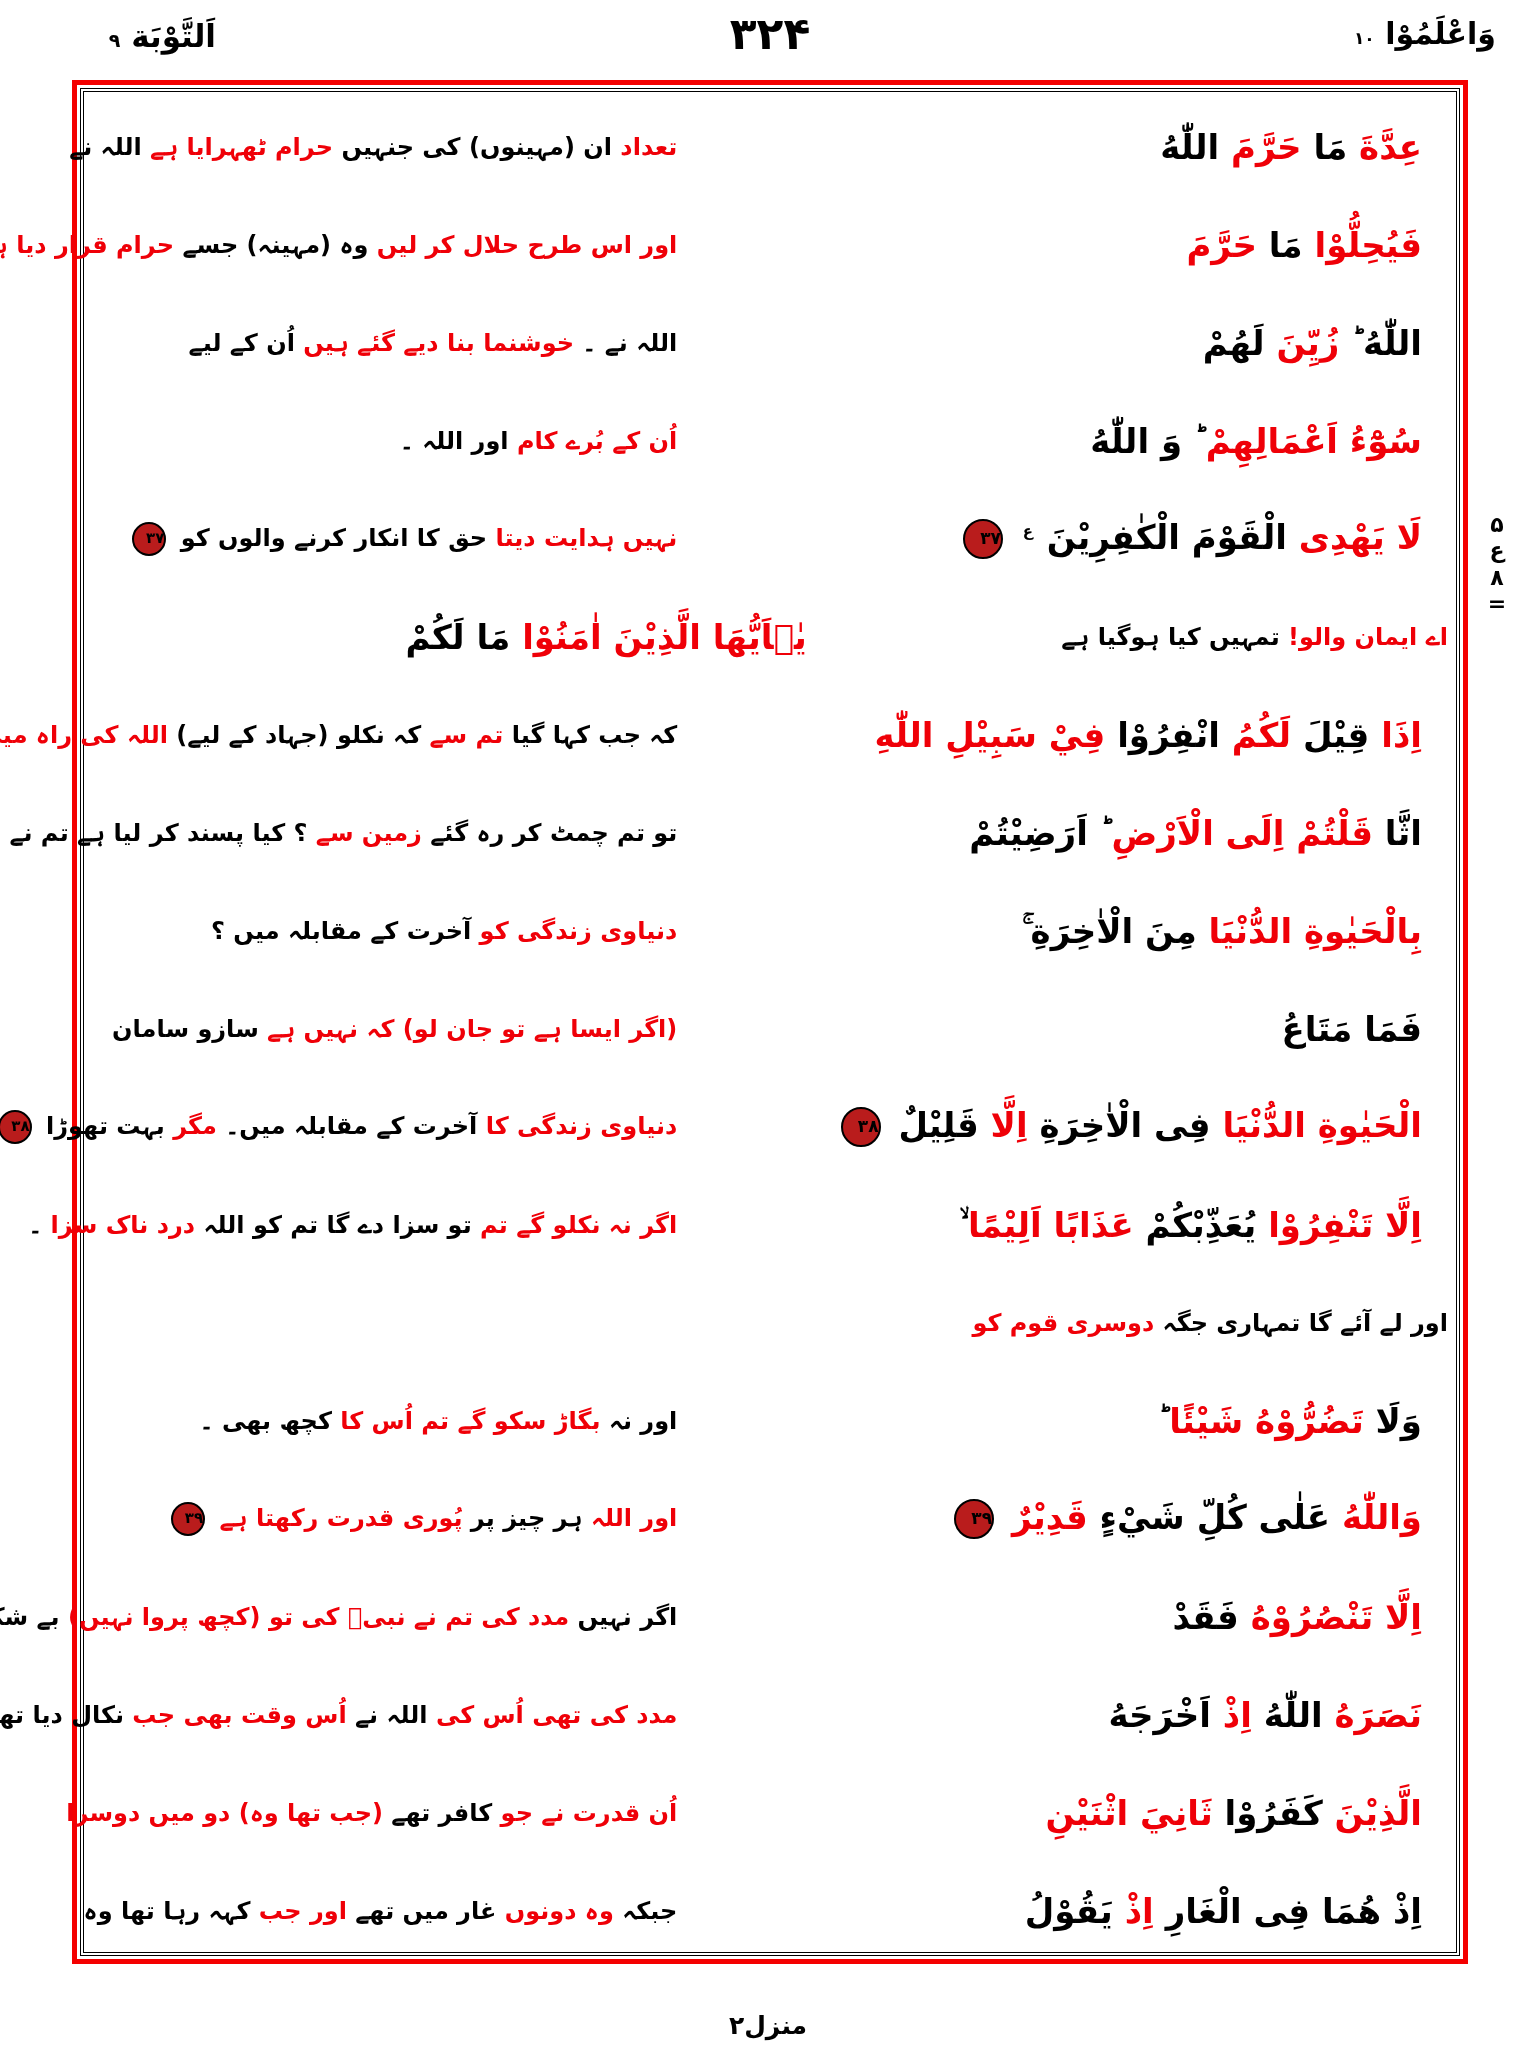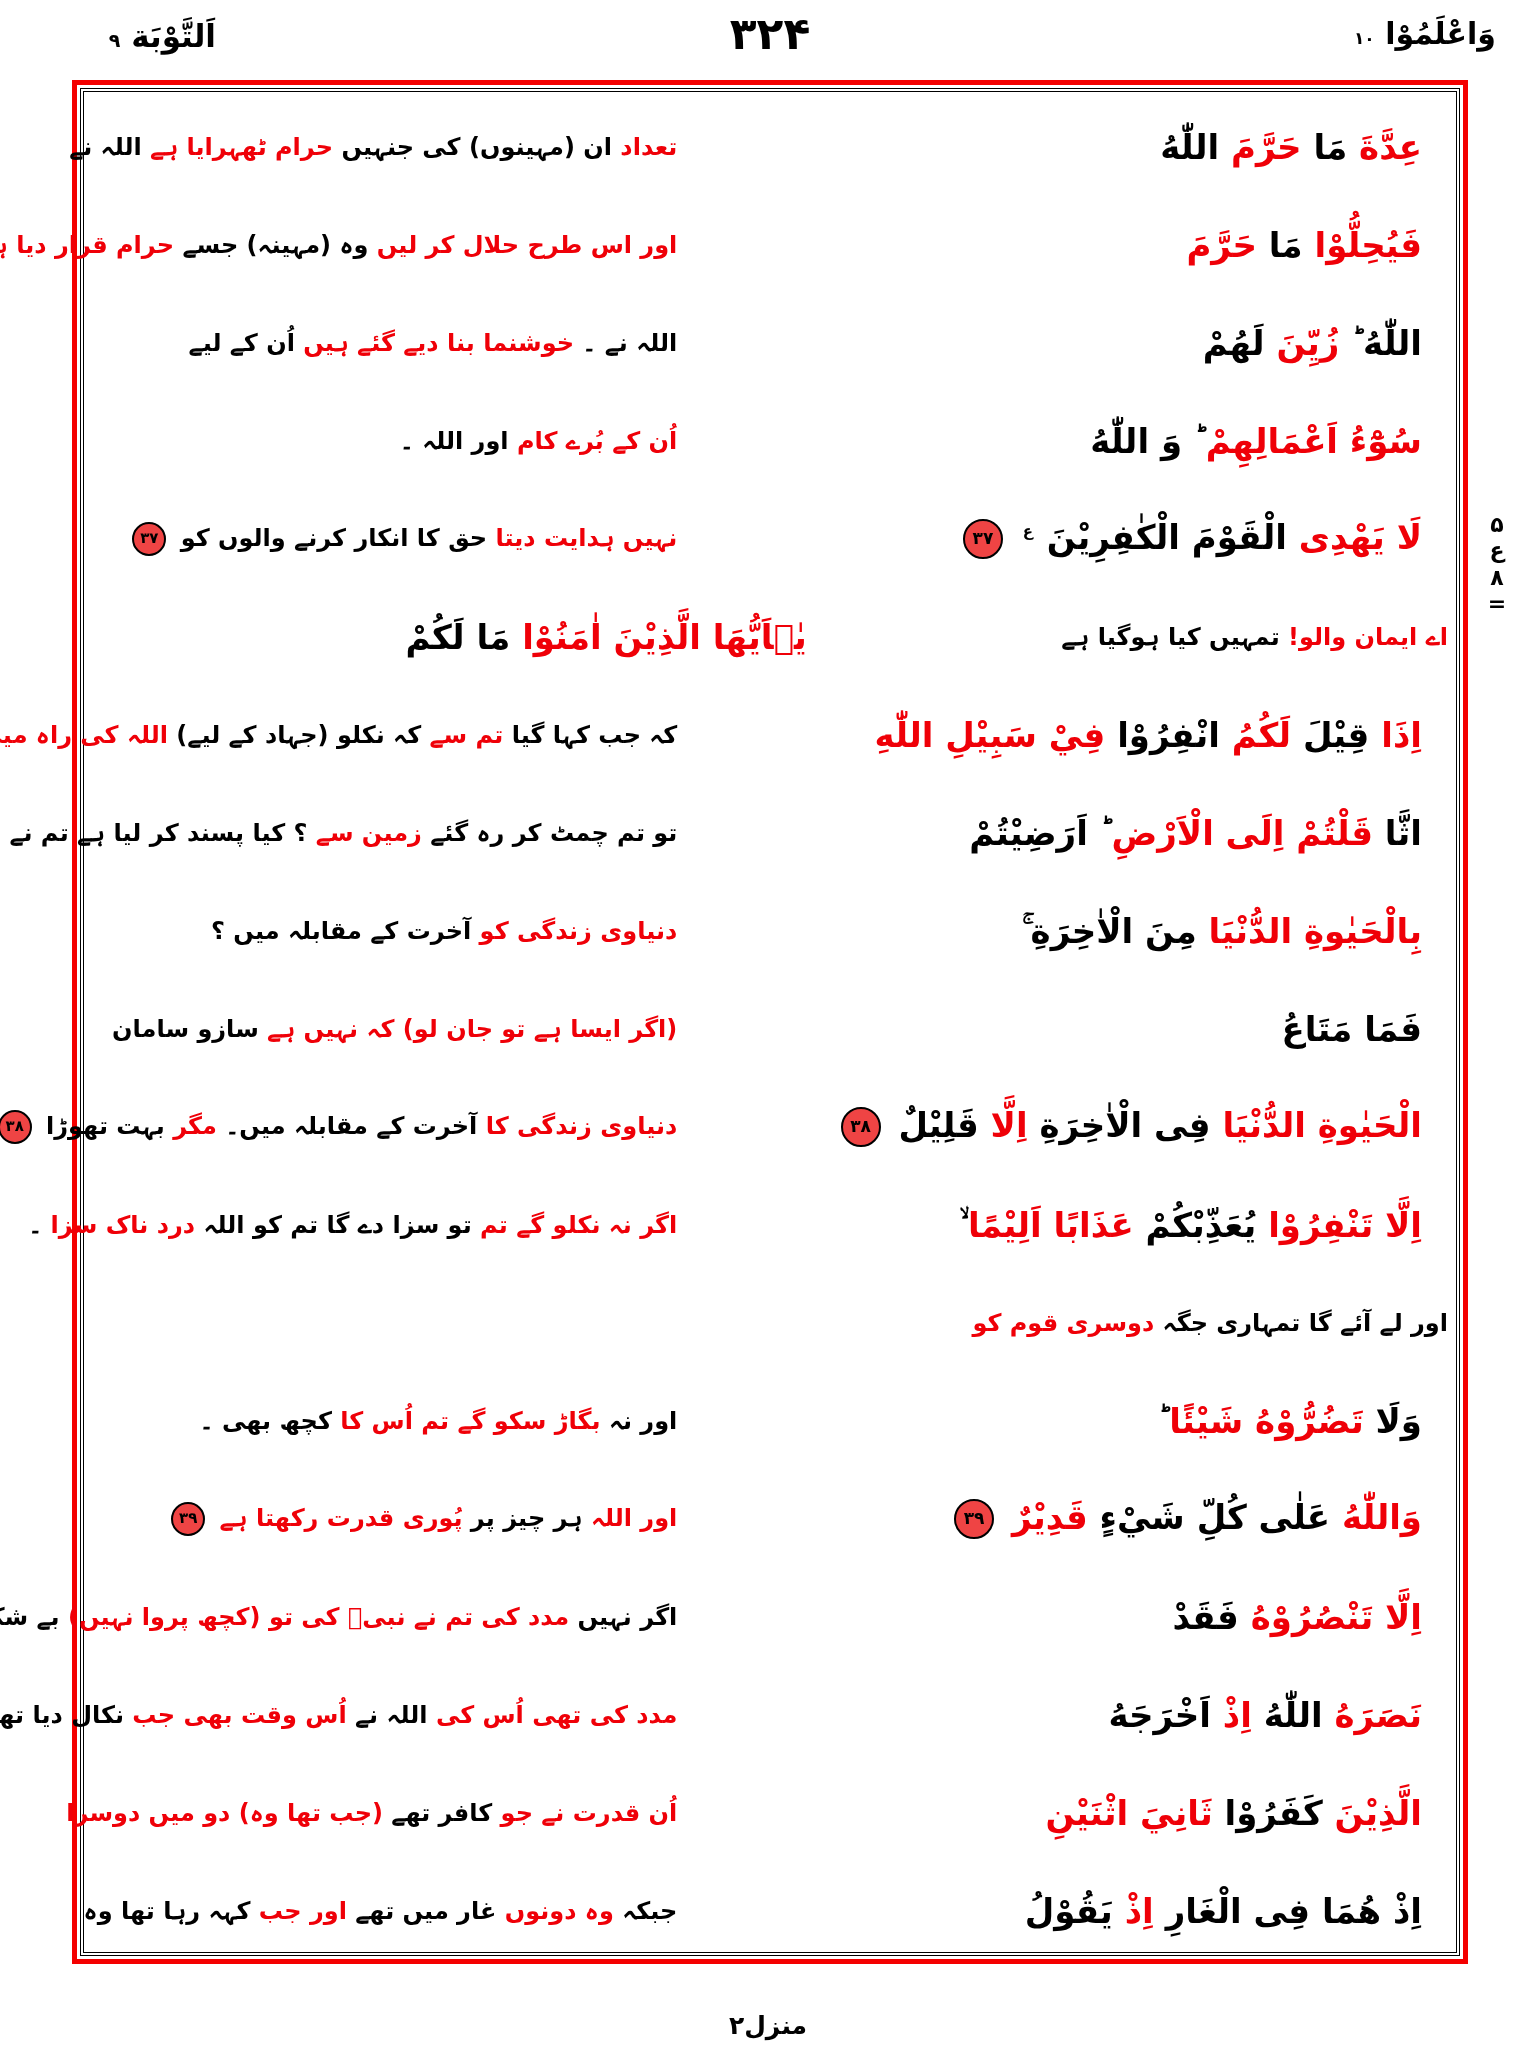--- a/index.html
+++ b/index.html
@@ -34,22 +34,22 @@
   .rows{position:absolute;left:10px;top:6px;right:8px;bottom:4px;}
   .row{display:flex;flex-direction:row;height:98px;align-items:center;direction:rtl;}
   .col{white-space:nowrap;overflow:visible;}
   .col.ar{flex:0 0 55%;direction:rtl;text-align:right;padding-right:26px;
     font-size:34px;font-weight:bold;line-height:1.0;}
   .col.ur{flex:0 0 45%;direction:rtl;text-align:right;padding-left:6px;
     font-size:24px;font-weight:bold;line-height:1.1;}
   .red{color:var(--red);}
   .blk{color:var(--ink);}
   .badge{display:inline-block;width:36px;height:36px;border:2.5px solid var(--ink);
-    border-radius:50%;font-size:17px;line-height:34px;text-align:center;
-    color:var(--ink);vertical-align:middle;margin:0 6px;font-weight:bold;background:#ef4444;}
+    border-radius:50%;font-size:17px;line-height:34px;
+    color:var(--ink);vertical-align:middle;margin:0 6px;font-weight:bold;background:#b91c1c;}
   .col.ur .badge{width:30px;height:30px;font-size:15px;line-height:28px;}
   .sup{font-size:15px;vertical-align:super;color:var(--ink);margin:0 2px;}
   
   .footer{position:absolute;left:0;right:0;bottom:8px;text-align:center;
     font-size:25px;font-weight:bold;}
 </style>
 </head>
 <body>
 
 <div class="hdr-left">

